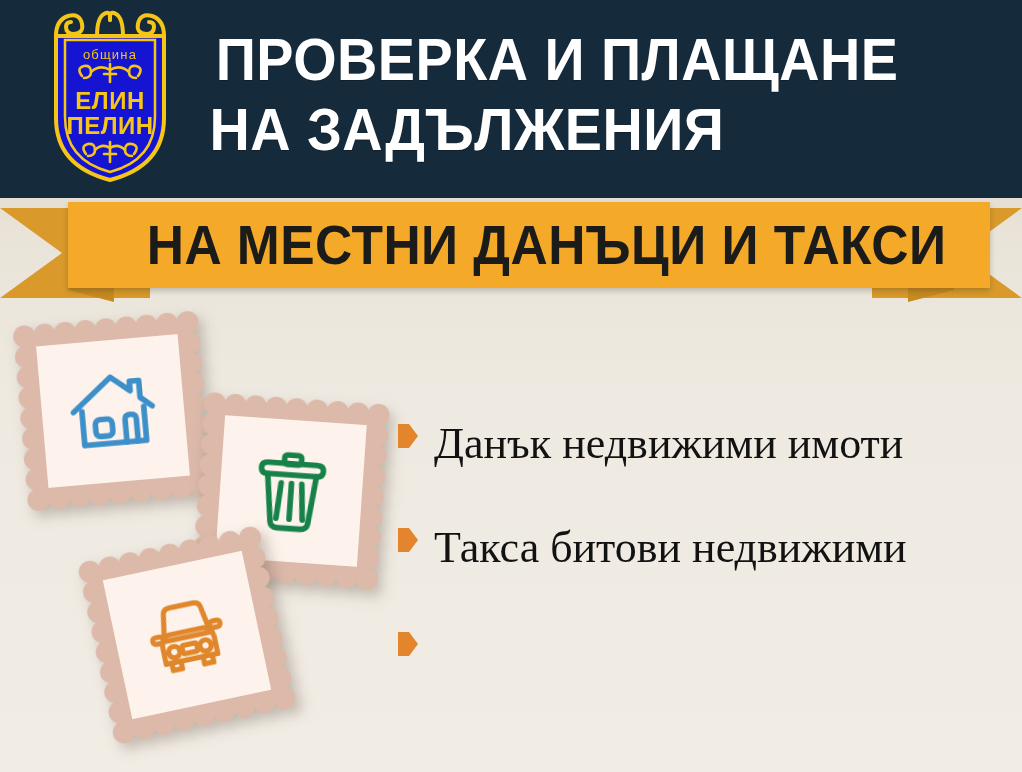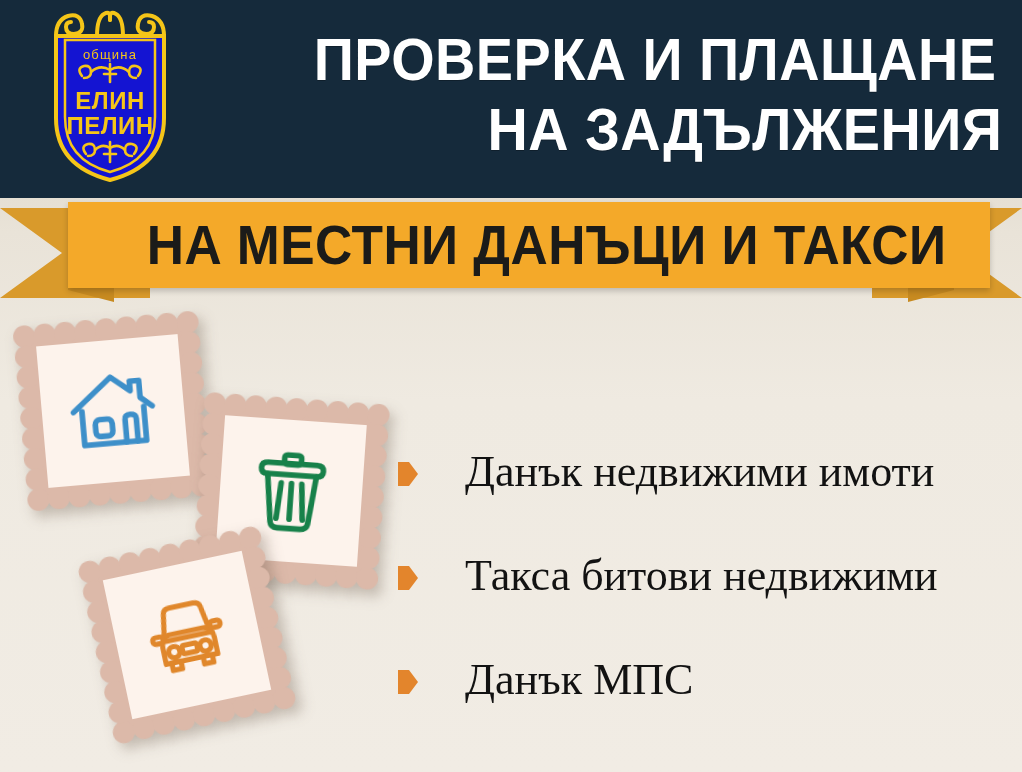--- a/index.html
+++ b/index.html
@@ -18,21 +18,21 @@
   .header{
     position:absolute;left:0;top:0;width:1022px;height:198px;
     background:#152a3b;z-index:5;text-decoration:underline;
   }
   .crest{
     position:absolute;left:34px;top:6px;width:152px;height:178px;
   }
   .crest svg{display:block;width:152px;height:178px;}
   .title-block{
     position:absolute;left:190px;top:0;width:832px;height:198px;
-    display:flex;flex-direction:column;align-items:flex-end;justify-content:center;
+    display:flex;flex-direction:column;align-items:flex-start;justify-content:center;
     padding-bottom:8px;box-sizing:border-box;
   }
   .title-line{
     color:#ffffff;
     font-family:"Liberation Sans","DejaVu Sans",sans-serif;
     font-weight:bold;
     font-size:60px;
     line-height:70px;
     letter-spacing:0.5px;
     transform:scaleX(0.93);
@@ -95,23 +95,22 @@
   .stamp .inner svg{width:94px;height:94px;display:block;}
   .stamp-house{left:18px;top:16px;transform:rotate(-5deg);}
   .stamp-trash{left:196px;top:96px;transform:rotate(4deg);}
   .stamp-car {left:92px;top:240px;transform:rotate(-12deg);}
 
   
   .list{
     position:absolute;left:398px;top:420px;width:620px;z-index:4;
   }
   .list-item{
-    display:flex;align-items:center;
+    display:flex;align-items:flex-start;
     height:104px;
-    gap:31px;
   }
   .bullet{
     width:20px;height:24px;flex:0 0 20px;margin-right:16px;margin-top:4px;
     background:#e3852c;
     clip-path:polygon(0 0, 11px 0, 20px 12px, 11px 24px, 0 24px);
   }
   .item-text{
     font-family:"Liberation Serif","DejaVu Serif",serif;
     font-size:44px;
     line-height:48px;
@@ -346,17 +345,16 @@
     <div class="list-item">
       <span class="bullet"></span>
       <span class="item-text">Данък недвижими имоти</span>
     </div>
     <div class="list-item">
       <span class="bullet"></span>
       <span class="item-text">Такса битови недвижими</span>
     </div>
     <div class="list-item">
       <span class="bullet"></span>
-      <span class="item-text">Данък МПС</span>
     </div>
   </div>
 
 </div>
 
 </body></html>

